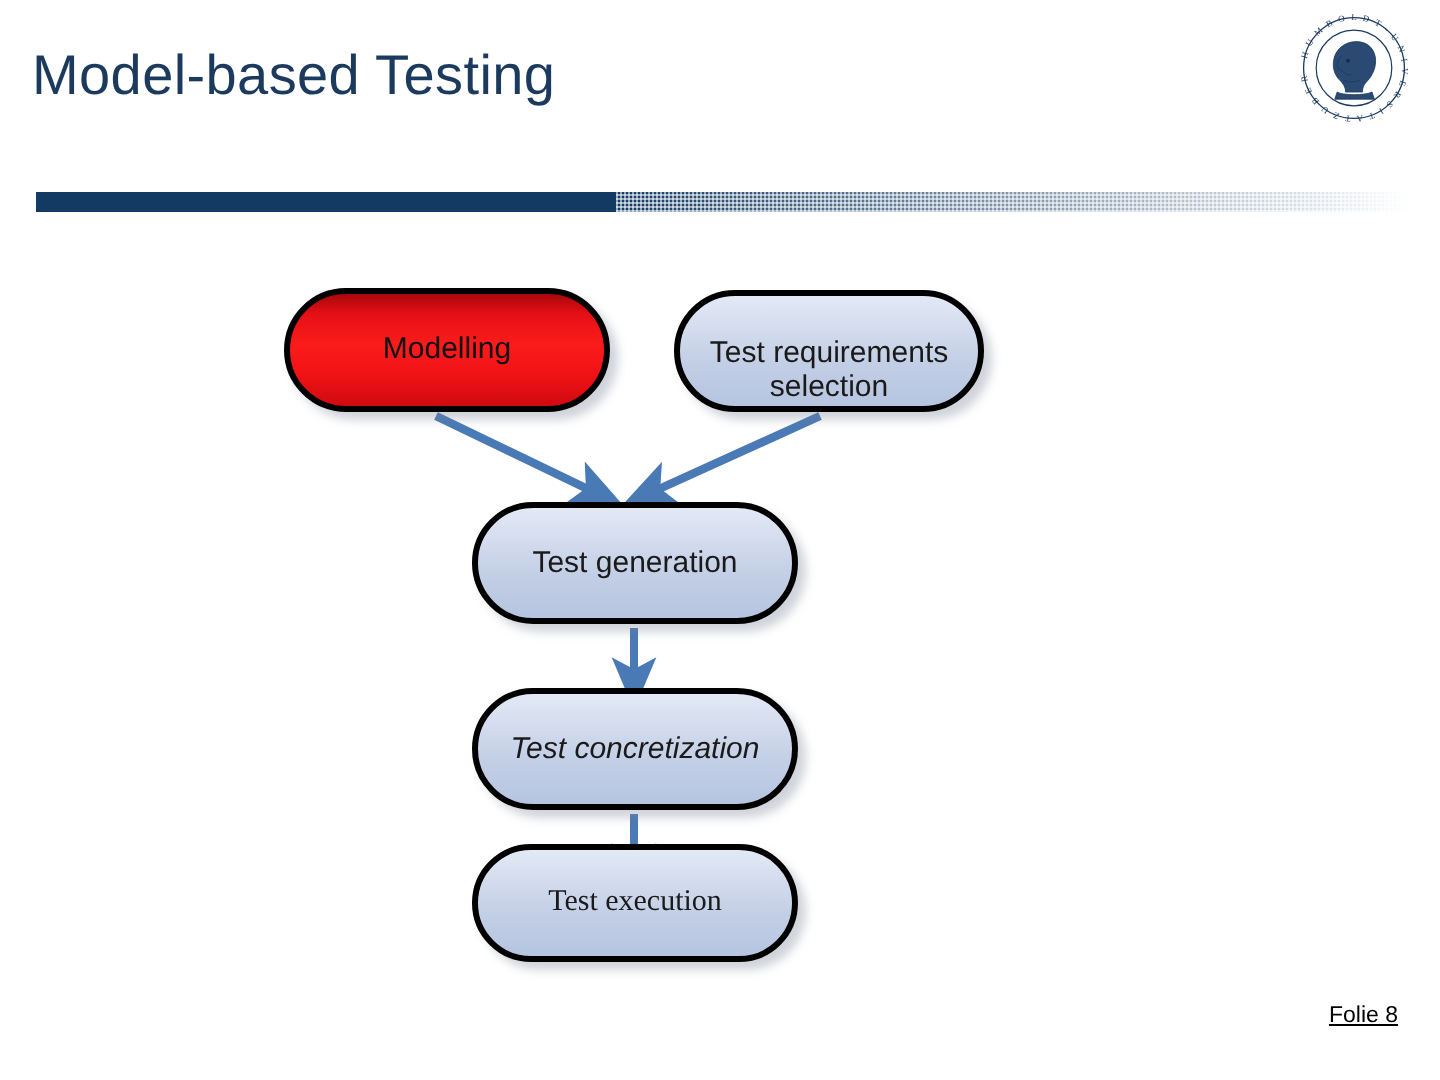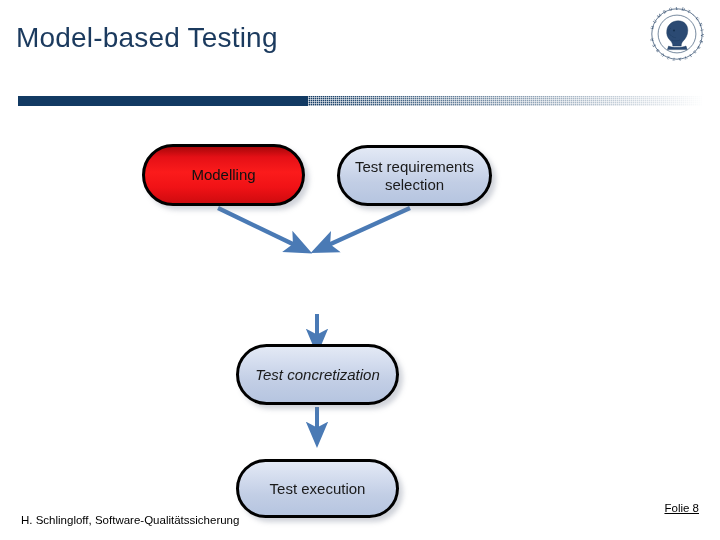--- a/index.html
+++ b/index.html
@@ -100,24 +100,24 @@
   .node.blue {
     background: linear-gradient(to bottom, #e3e9f5 0%, #d3dcee 30%, #c2cee5 62%, #b6c5e0 100%);
   }
   .node.red {
     background: linear-gradient(to bottom, #a8070a 0%, #e51016 18%, #fb1b1b 45%, #f01216 72%, #cf0b0f 100%);
     color: #111111;
   }
 
   
   #node-modelling      { left: 142px; top: 144px; width: 163px; height: 62px; }
-  #node-testreq        { left: 337px; top: 145px; width: 155px; height: 61px; }
+  #node-testreq        { left: 337px; top: 145px; width: 155px; height: 61px; align-items: flex-end; }
   #node-testgen        { left: 236px; top: 251px; width: 163px; height: 61px; }
   #node-testconc       { left: 236px; top: 344px; width: 163px; height: 61px; font-style: italic; }
-  #node-testexec       { left: 236px; top: 459px; width: 163px; height: 59px; }
+  #node-testexec       { left: 236px; top: 422px; width: 163px; height: 59px; font-family: Liberation Serif, serif; }
 
   
   #arrows {
     position: absolute;
     left: 0;
     top: 0;
     width: 720px;
     height: 540px;
     pointer-events: none;
   }
@@ -194,27 +194,29 @@
     </svg>
 
     <div id="node-modelling" class="node red">
       <span>Modelling</span>
     </div>
 
     <div id="node-testreq" class="node blue">
       <span>Test requirements selection</span>
     </div>
 
+    <div id="node-testgen" class="node blue">
+      <span>Test generation</span>
+    </div>
 
     <div id="node-testconc" class="node blue">
       <span>Test concretization</span>
     </div>
 
     <div id="node-testexec" class="node blue">
       <span>Test execution</span>
     </div>
 
   </div>
 
-  <div id="footer-left">H. Schlingloff, Software-Qualitätssicherung</div>
   <div id="footer-right">Folie 8</div>
 
 </div>
 
 </body></html>

